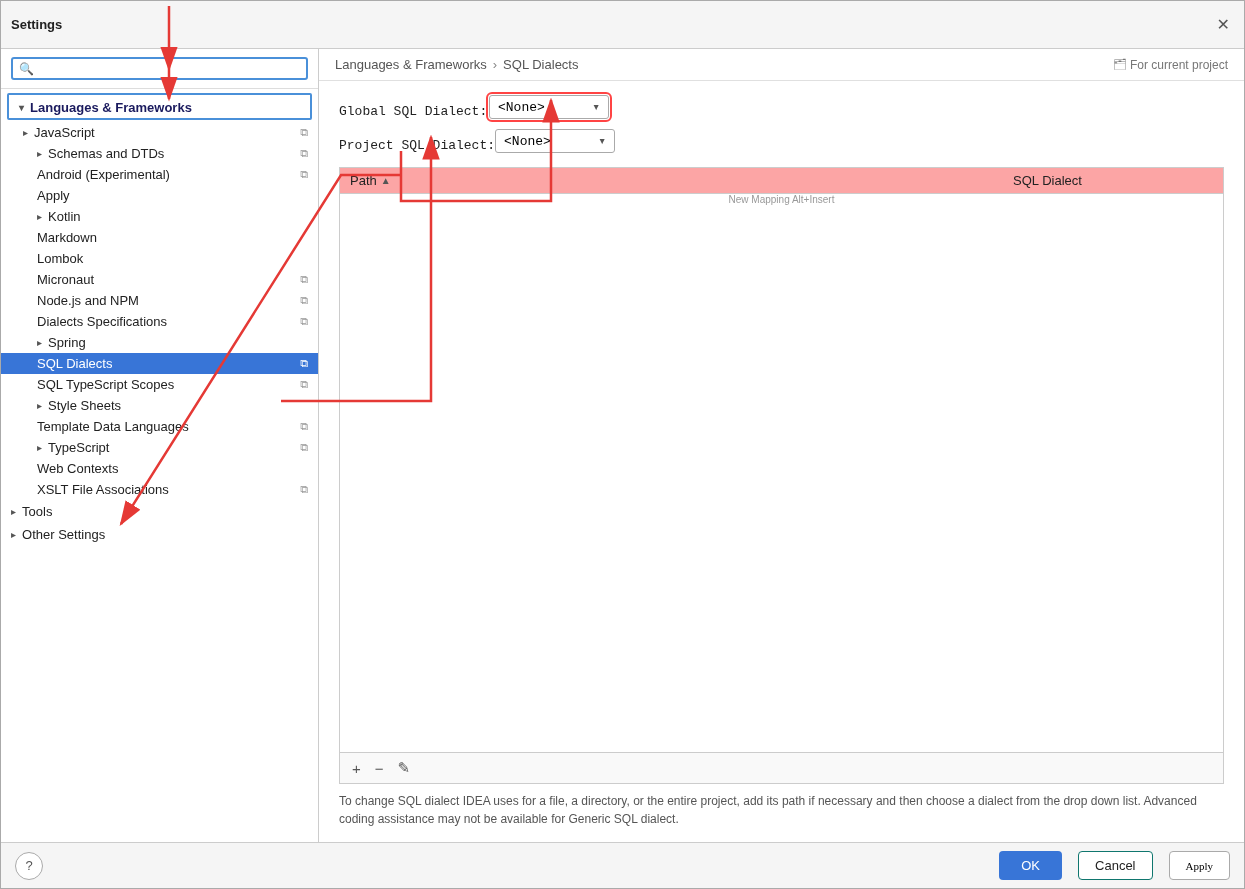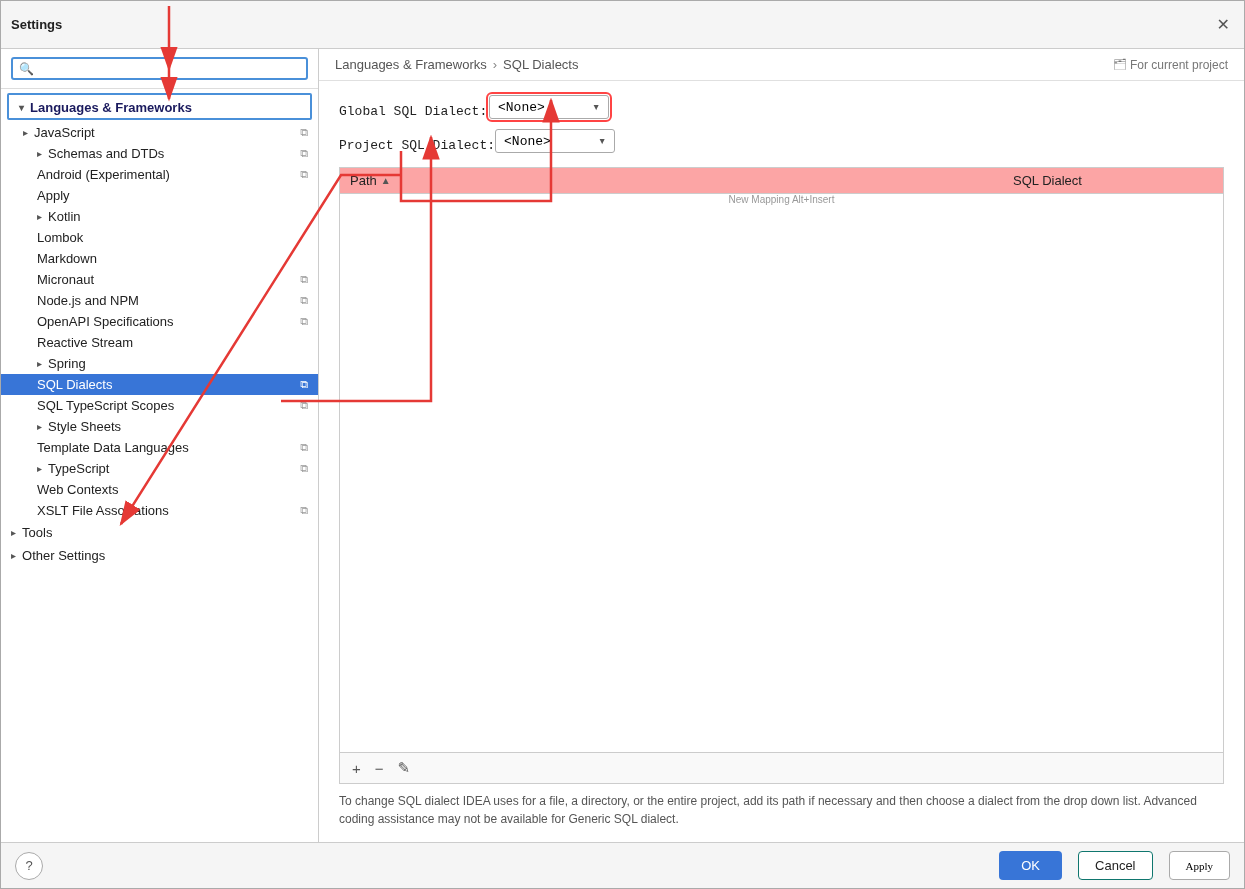--- a/index.html
+++ b/index.html
@@ -373,57 +373,52 @@
 
       <div class="sidebar-item indent2">
         <div class="sidebar-item-label">
           <span class="expand-arrow">▸</span>
           <span>Kotlin</span>
         </div>
       </div>
 
       <div class="sidebar-item indent2">
         <div class="sidebar-item-label">
+          <span>Markdown</span>
+        </div>
+      </div>
+
+      <div class="sidebar-item indent2">
+        <div class="sidebar-item-label">
           <span>Lombok</span>
         </div>
       </div>
 
       <div class="sidebar-item indent2">
         <div class="sidebar-item-label">
-          <span>Markdown</span>
-        </div>
-      </div>
-
-      <div class="sidebar-item indent2">
-        <div class="sidebar-item-label">
           <span>Micronaut</span>
         </div>
         <span class="copy-icon">⧉</span>
       </div>
 
       <div class="sidebar-item indent2">
         <div class="sidebar-item-label">
           <span>Node.js and NPM</span>
         </div>
         <span class="copy-icon">⧉</span>
       </div>
 
       <div class="sidebar-item indent2">
         <div class="sidebar-item-label">
-          <span>OpenAPI Specifications</span>
-        </div>
-        <span class="copy-icon">⧉</span>
-      </div>
-
-
-      <div class="sidebar-item indent2">
-        <div class="sidebar-item-label">
-          <span>Reactive Stream</span>
-        </div>
-      </div>
+          <span>Dialects Specifications</span>
+        </div>
+        <span class="copy-icon">⧉</span>
+      </div>
+
+
 
       <div class="sidebar-item indent2">
         <div class="sidebar-item-label">
           <span class="expand-arrow">▸</span>
           <span>Spring</span>
         </div>
       </div>
 
       <div class="sidebar-item indent2 active">
         <div class="sidebar-item-label">

